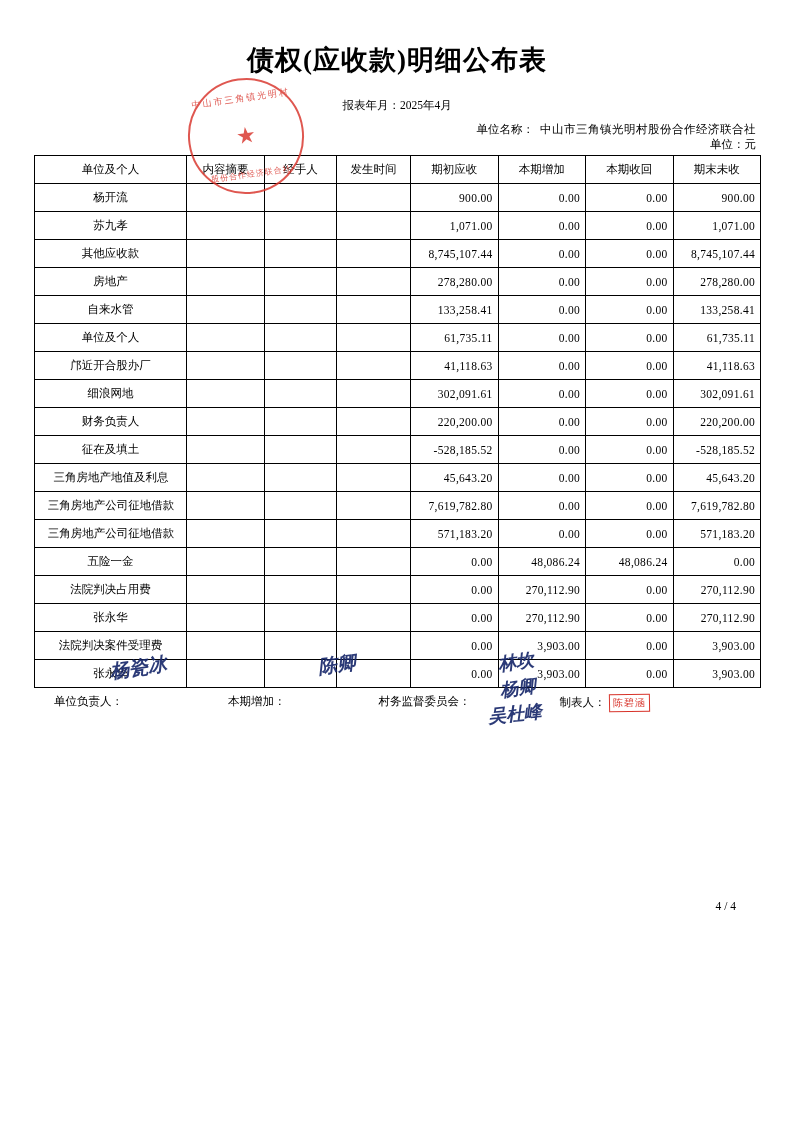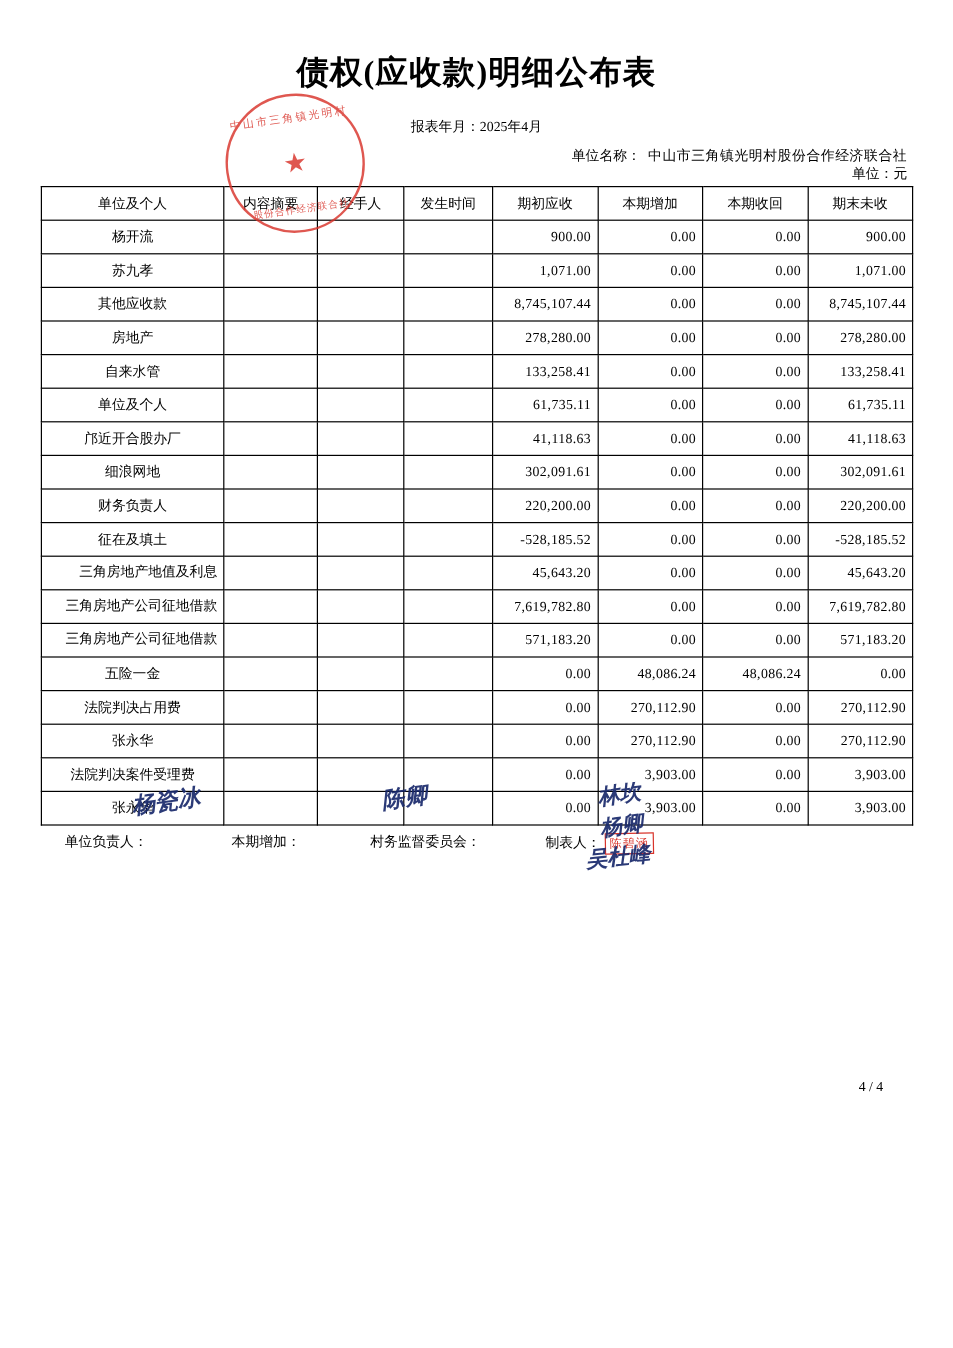--- a/index.html
+++ b/index.html
@@ -72,21 +72,21 @@
     overflow: hidden;
   }
   table.main-table th {
     text-align: center;
     font-size: 11.5px;
   }
   td.c-name {
     text-align: center;
   }
   td.c-name.wrap {
-    text-align: right;
+    text-align: center;
     line-height: 1.45;
     padding-left: 18px;
     text-indent: -12px;
   }
   td.c-blank {
     text-align: center;
   }
   td.c-num {
     text-align: right;
     padding-right: 9px;
@@ -99,20 +99,21 @@
   .col-time  { width: 74px; }
   .col-money { width: 87.5px; }
 
   .signature-row {
     position: relative;
     width: 726px;
     margin: 6px auto 0 auto;
     display: flex;
     font-size: 11.5px;
     height: 22px;
+    gap: 35px;
   }
   .sig-block {
     white-space: nowrap;
   }
   .sig-1 { margin-left: 20px; }
   .sig-2 { margin-left: 70px; }
   .sig-3 { margin-left: 58px; }
   .sig-4 { margin-left: 54px; }
   .maker-stamp {
     color: #d8332a;

